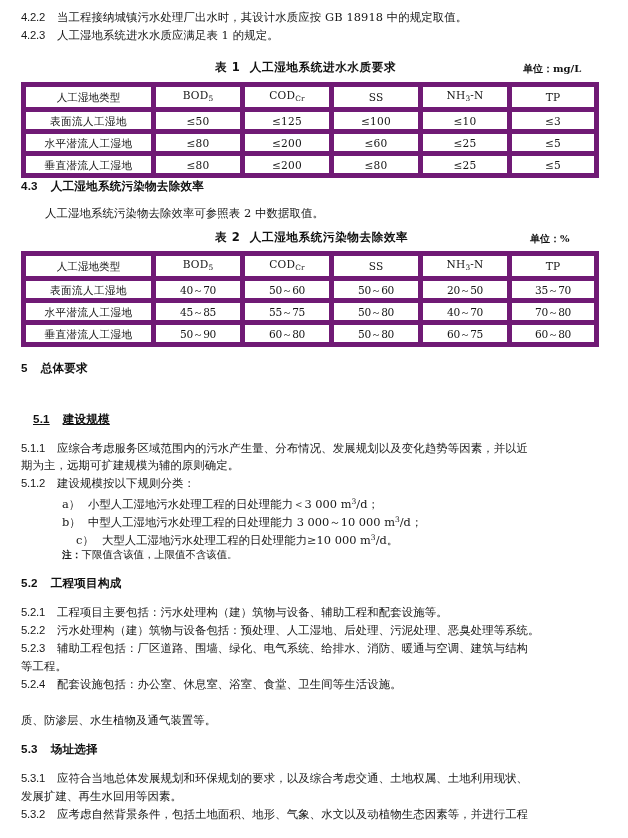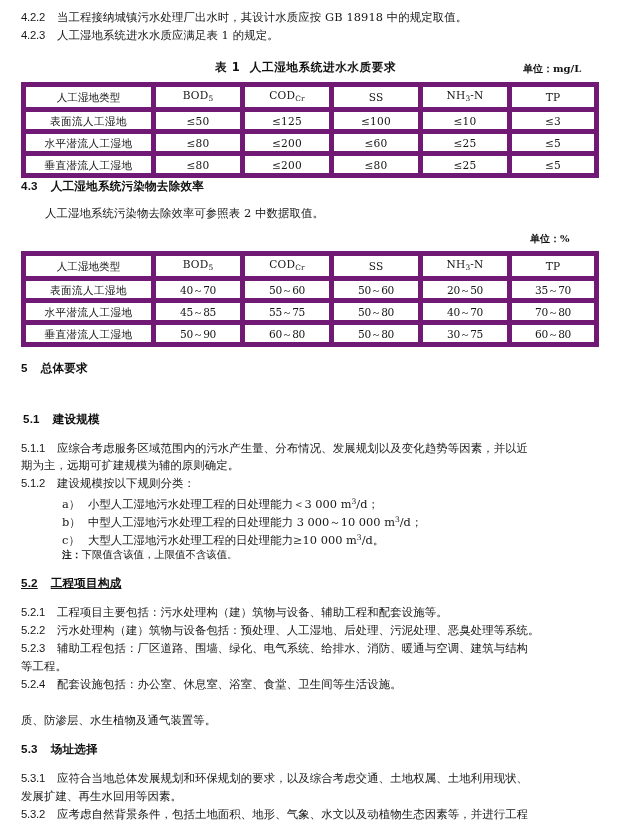--- a/index.html
+++ b/index.html
@@ -201,20 +201,23 @@
   </table>
 
   <div class="heading" style="left:21px; top:179px;">
     <span class="hnum">4.3</span><span class="htxt">人工湿地系统污染物去除效率</span>
   </div>
 
   <div class="para" style="left:45px; top:205px;">
     <span>人工湿地系统污染物去除效率可参照表 2 中数据取值。</span>
   </div>
 
+  <div class="tbl-cap" style="left:215px; top:230px;">
+    <span>表 2</span>&nbsp;&nbsp;<span>人工湿地系统污染物去除效率</span>
+  </div>
   <div class="tbl-unit" style="left:530px; top:232px;">
     <span class="u-lbl">单位：</span><span class="u-val">%</span>
   </div>
 
   <table class="std" style="left:21px; top:251px; width:573px;">
     <colgroup>
       <col style="width:130px">
       <col style="width:89px">
       <col style="width:89px">
       <col style="width:89px">
@@ -246,60 +249,60 @@
         <td class="latin tilde">55～75</td>
         <td class="latin tilde">50～80</td>
         <td class="latin tilde">40～70</td>
         <td class="latin tilde">70～80</td>
       </tr>
       <tr>
         <td class="rowhdr">垂直潜流人工湿地</td>
         <td class="latin tilde">50～90</td>
         <td class="latin tilde">60～80</td>
         <td class="latin tilde">50～80</td>
-        <td class="latin tilde">30～75</td>
+        <td class="latin tilde">60～75</td>
         <td class="latin tilde">60～80</td>
       </tr>
     </tbody>
   </table>
 
   <div class="heading" style="left:21px; top:361px;">
     <span class="hnum">5</span><span class="htxt">总体要求</span>
   </div>
 
-  <div class="heading" style="left:23px; top:412px;">
+  <div class="heading" style="left:33px; top:412px;text-decoration:underline;">
     <span class="hnum">5.1</span><span class="htxt">建设规模</span>
   </div>
 
   <div class="para clause" style="left:21px; top:440px;">
     <span class="cnum">5.1.1</span><span class="ctxt">应综合考虑服务区域范围内的污水产生量、分布情况、发展规划以及变化趋势等因素，并以近</span>
   </div>
   <div class="para" style="left:21px; top:457px;">
     <span>期为主，远期可扩建规模为辅的原则确定。</span>
   </div>
 
   <div class="para clause" style="left:21px; top:475px;">
     <span class="cnum">5.1.2</span><span class="ctxt">建设规模按以下规则分类：</span>
   </div>
 
   <div class="litem" style="left:62px; top:493px;">
     <span class="lmark">a）</span><span>小型人工湿地污水处理工程的日处理能力＜3 000 m</span><span class="sup">3</span><span>/d；</span>
   </div>
   <div class="litem" style="left:62px; top:511px;">
     <span class="lmark">b）</span><span>中型人工湿地污水处理工程的日处理能力 3 000～10 000 m</span><span class="sup">3</span><span>/d；</span>
   </div>
-  <div class="litem" style="left:62px; top:529px;">
+  <div class="litem" style="left:76px; top:529px;">
     <span class="lmark">c）</span><span>大型人工湿地污水处理工程的日处理能力≥10 000 m</span><span class="sup">3</span><span>/d。</span>
   </div>
 
   <div class="note" style="left:62px; top:548px;">
     <span class="nlbl">注：</span><span>下限值含该值，上限值不含该值。</span>
   </div>
 
-  <div class="heading" style="left:21px; top:576px;text-decoration:underline;">
+  <div class="heading" style="left:21px; top:576px;">
     <span class="hnum">5.2</span><span class="htxt">工程项目构成</span>
   </div>
 
   <div class="para clause" style="left:21px; top:604px;">
     <span class="cnum">5.2.1</span><span class="ctxt">工程项目主要包括：污水处理构（建）筑物与设备、辅助工程和配套设施等。</span>
   </div>
 
   <div class="para clause" style="left:21px; top:622px;">
     <span class="cnum">5.2.2</span><span class="ctxt">污水处理构（建）筑物与设备包括：预处理、人工湿地、后处理、污泥处理、恶臭处理等系统。</span>
   </div>

